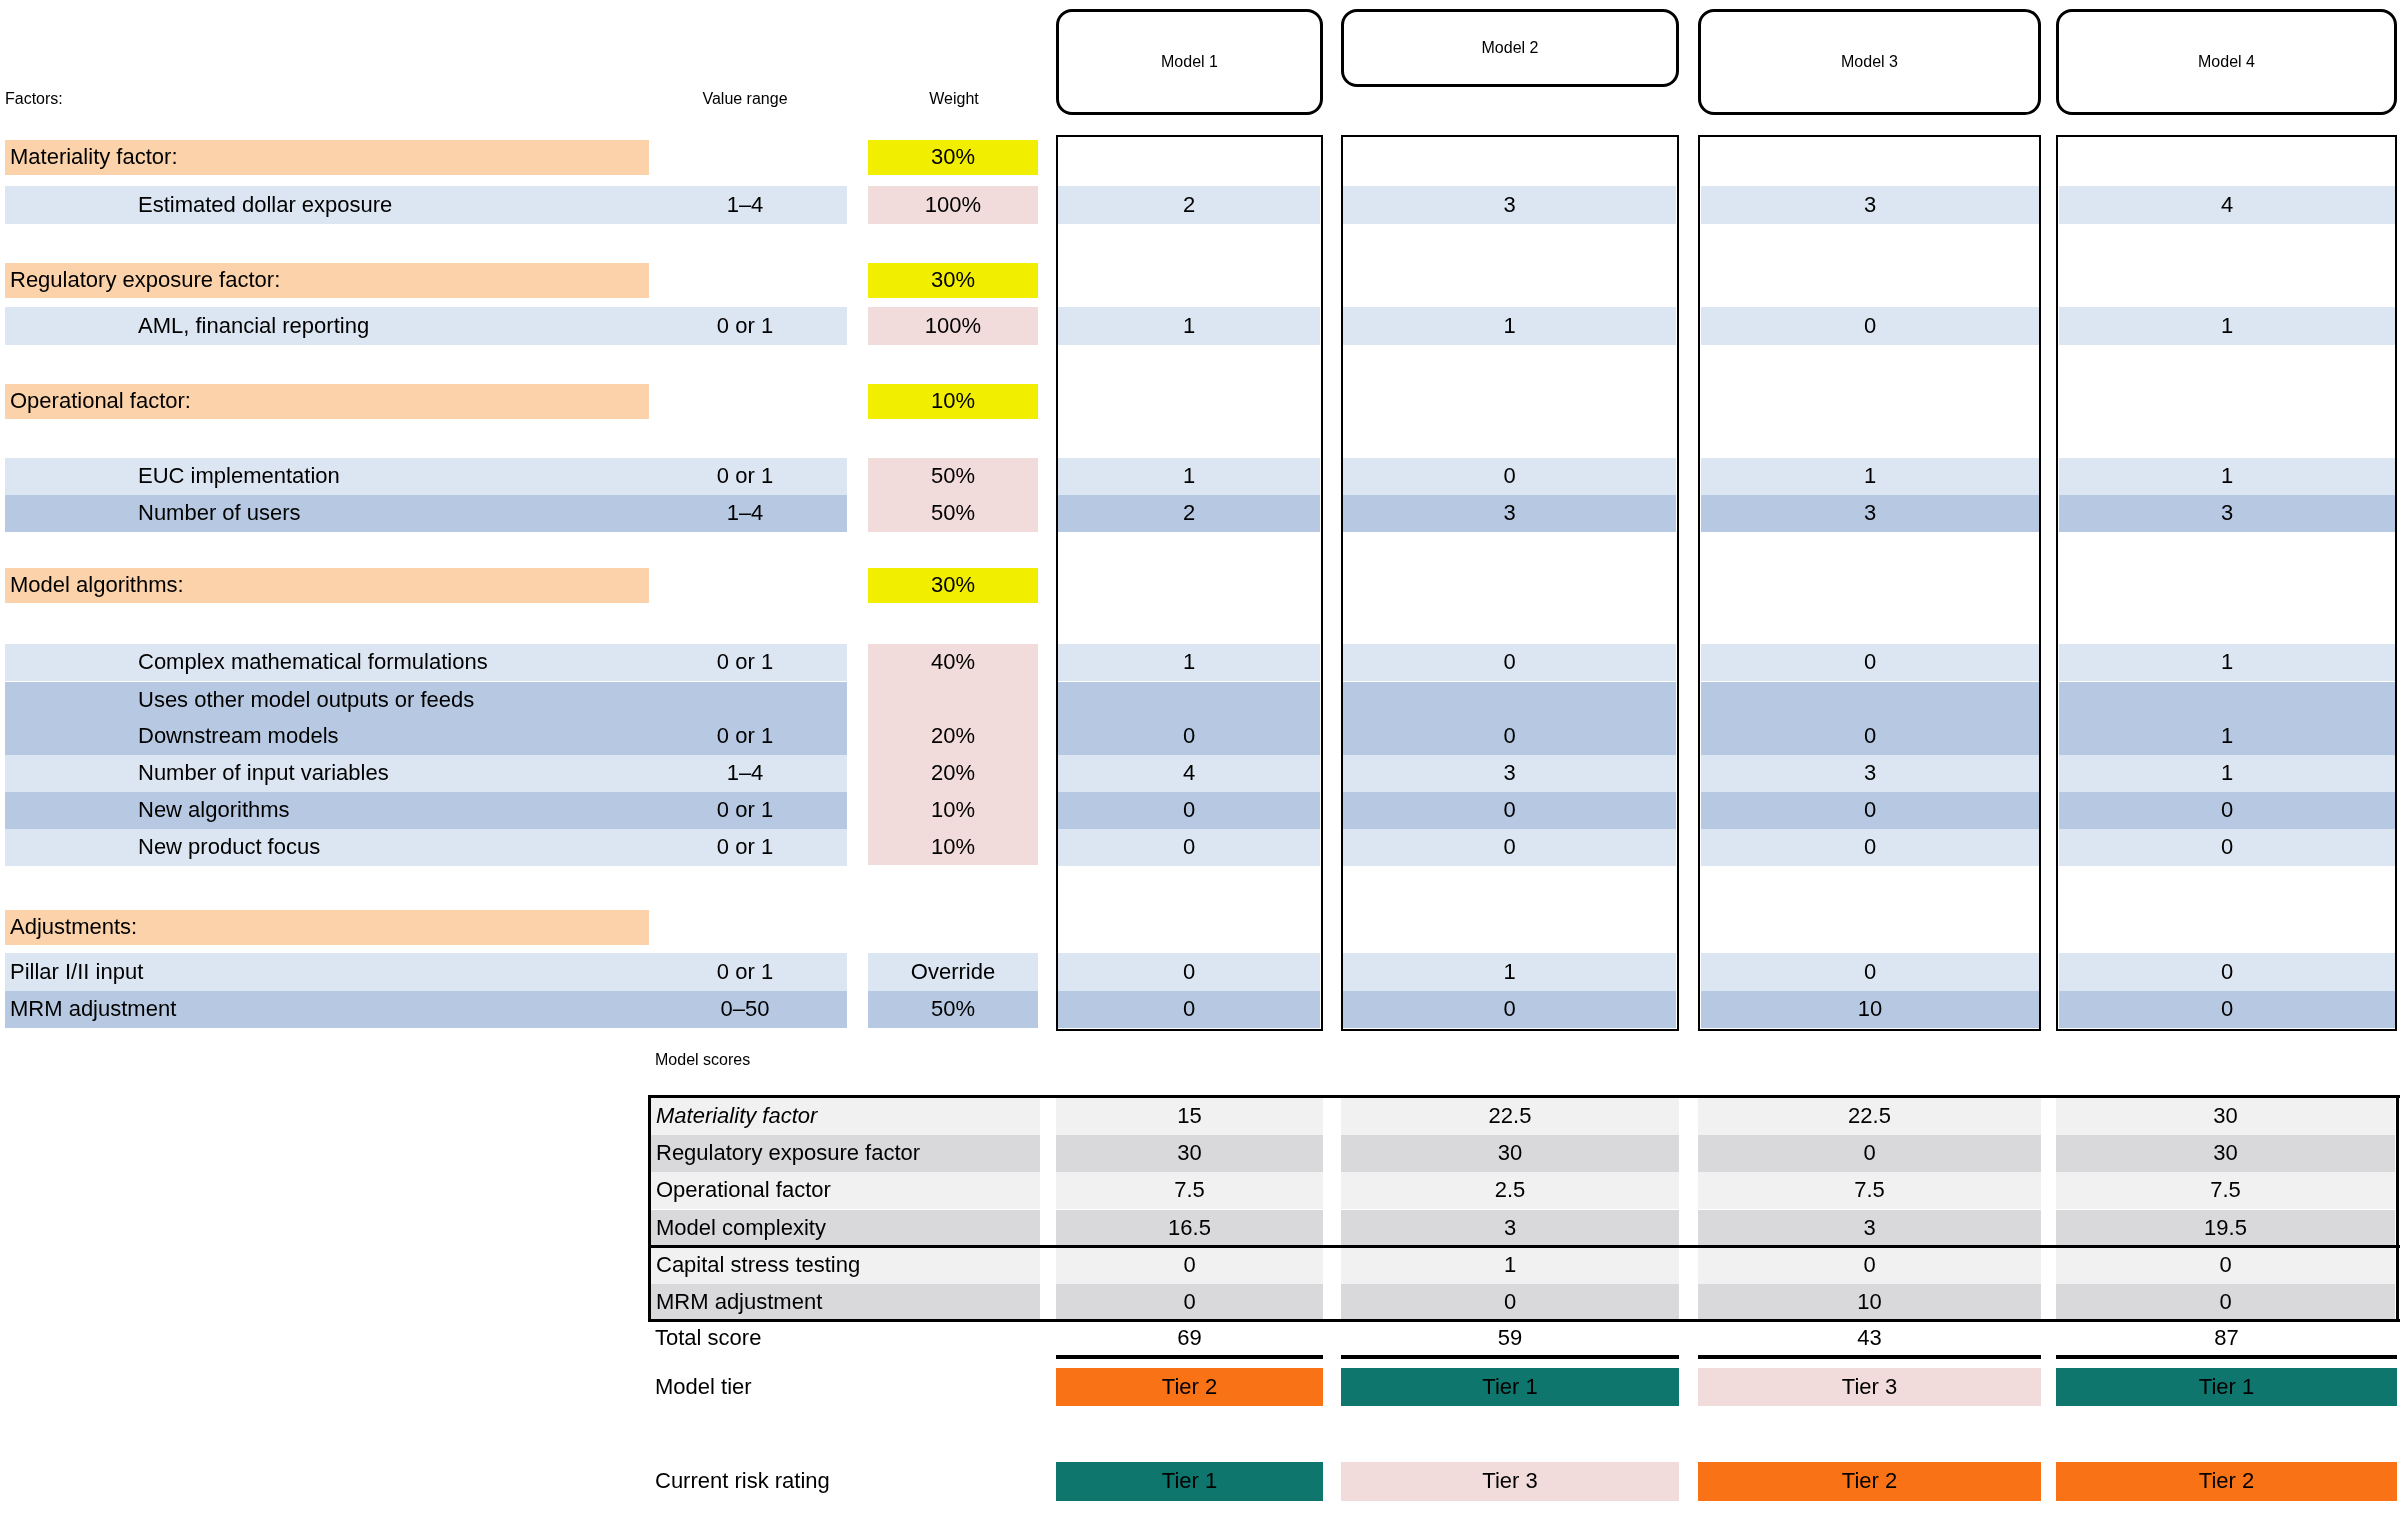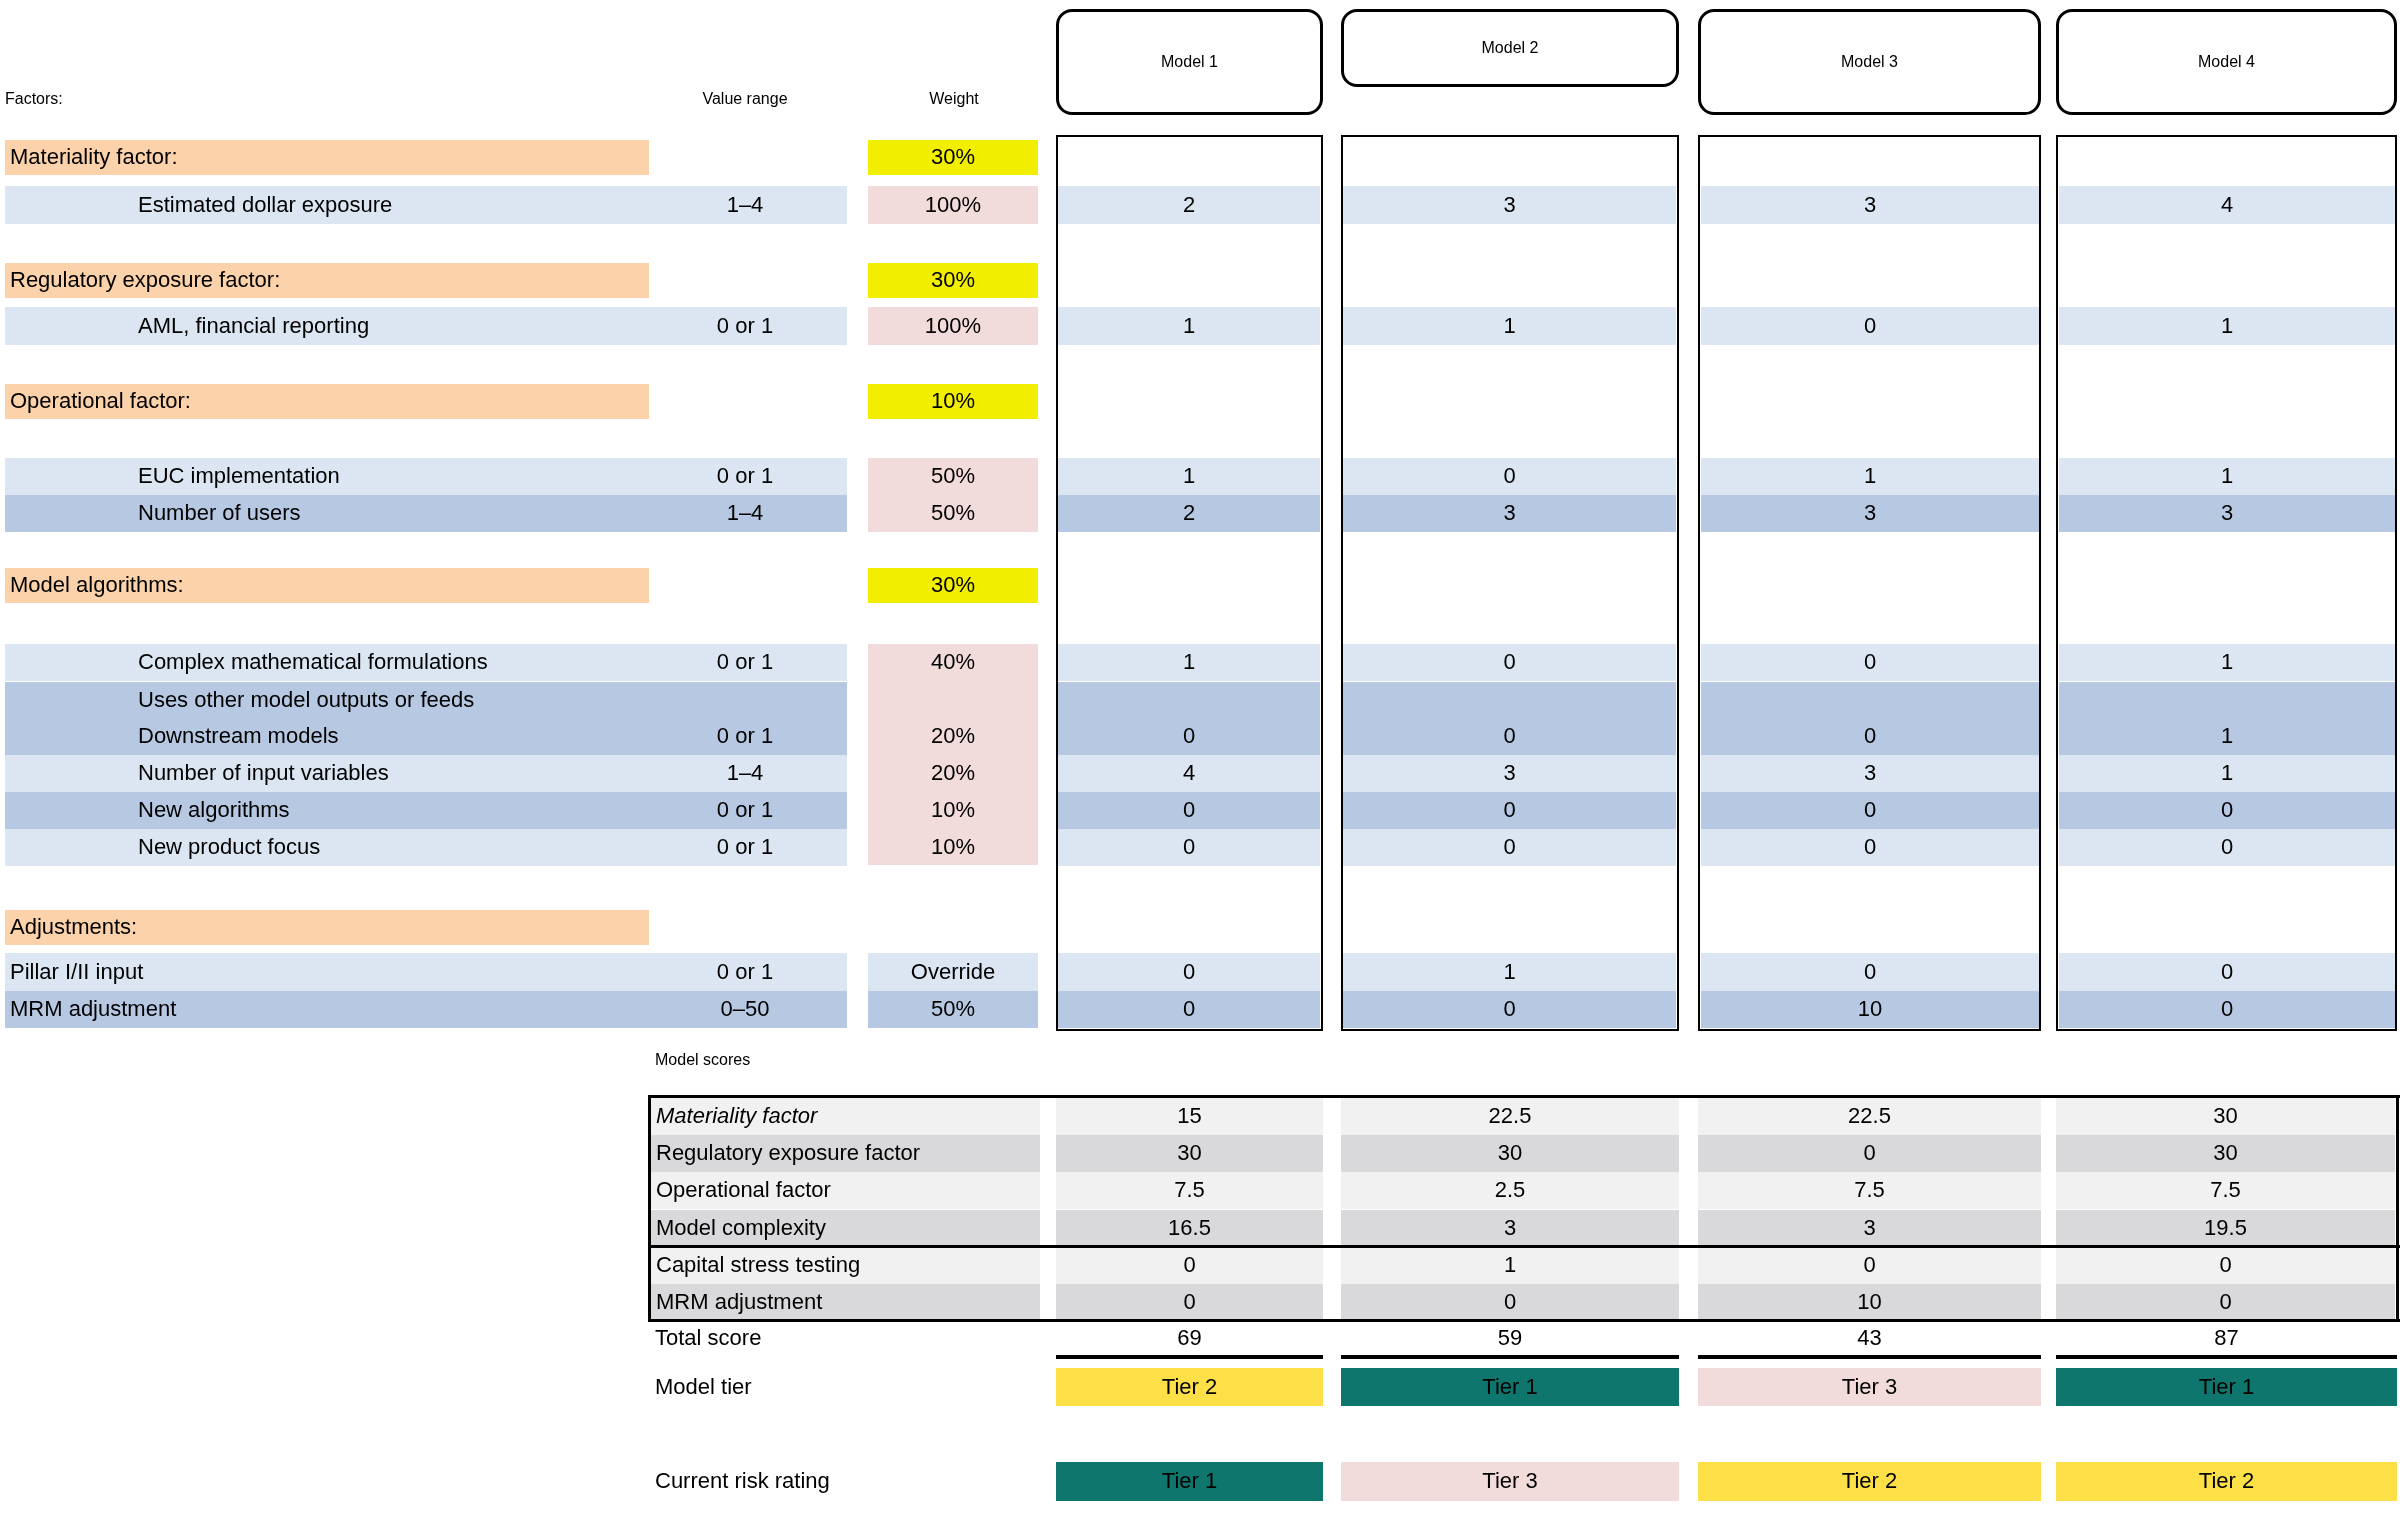--- a/index.html
+++ b/index.html
@@ -15,21 +15,21 @@
   .band-orange{background:#FBD2A9;}
   .band-light{background:#DCE6F2;}
   .band-dark{background:#B7C9E2;}
   .cell-yellow{background:#F2EE00;}
   .cell-pink{background:#F2DCDB;}
   .score-light{background:#F1F1F2;}
   .score-dark{background:#D9D9DB;}
   .box{border:2.5px solid #000;background:transparent;}
   .hbox{border:3.1px solid #000;background:transparent;}
   .line{background:#000;}
-  [data-color="amber"]{background:#fde047;}
+  [data-color="amber"]{background:#f97316;}
   [data-color="green"]{background:#0f766e;}
   [data-color="pink"]{background:#F2DCDB;}
 </style>
 </head>
 <body>
 
 <div class="sheet">
 
   <div class="abs flex t37" style="left:5px;top:82px;width:252px;height:34px;">Factors:</div>
   <div class="abs flex ctr t37" style="left:643px;top:82px;width:204px;height:34px;">Value range</div>

